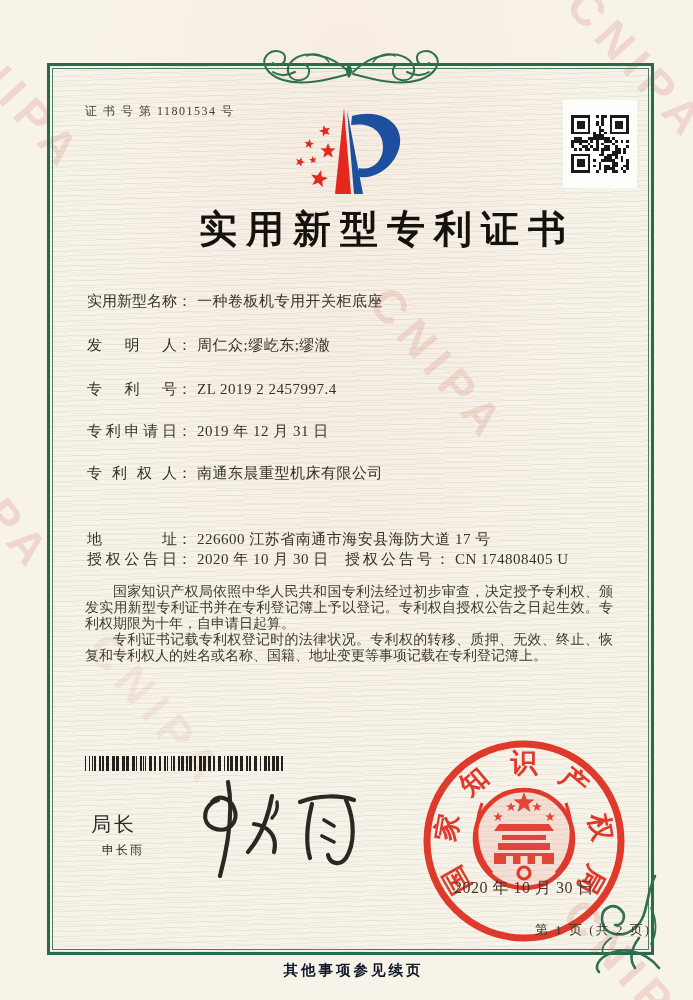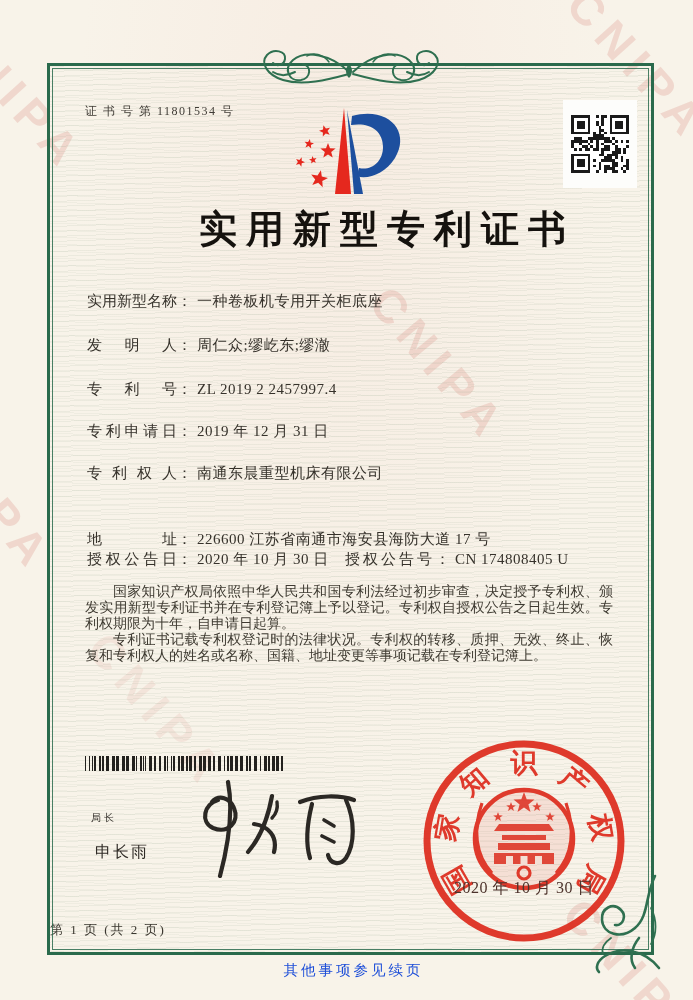--- a/index.html
+++ b/index.html
@@ -48,28 +48,28 @@
        -moz-text-align-last:justify;vertical-align:top;}
   .colon{display:inline-block;}
   .val{display:inline-block;margin-left:5px;letter-spacing:.5px;}
   .grp2{position:absolute;left:258px;top:0;}
   .grp2 .lbl2{letter-spacing:3px;}
   
   #paras{position:absolute;left:35px;top:518px;width:528px;color:#3e3a31;}
   #paras p{margin:0;text-indent:2em;text-align:justify;font-size:14px;line-height:16px;}
   
   #barcode{position:absolute;left:35px;top:690px;}
-  #signerTitle{position:absolute;left:41px;top:745px;font-size:10px;letter-spacing:3px;color:#2f2b26;}
-  #signerName{position:absolute;left:45px;top:776px;font-size:16px;letter-spacing:2px;color:#2f2b26;}
+  #signerTitle{position:absolute;left:41px;top:745px;font-size:20px;letter-spacing:3px;color:#2f2b26;}
+  #signerName{position:absolute;left:52px;top:776px;font-size:12px;letter-spacing:2px;color:#2f2b26;}
   #signature{position:absolute;left:138px;top:712px;}
   #seal{position:absolute;left:368px;top:669px;}
-  #pageNo{position:absolute;left:0;top:855px;width:100%;text-align:left;
+  #pageNo{position:absolute;left:0;top:855px;width:100%;text-align:right;
           font-size:13px;letter-spacing:2px;color:#3a372f;}
   #note{position:absolute;left:0;top:961px;width:100%;text-align:center;
-        font-size:14.5px;letter-spacing:3px;color:#1d4ed8;padding-left:14px;box-sizing:border-box;}
+        font-size:14.5px;letter-spacing:3px;color:#0f172a;padding-left:14px;box-sizing:border-box;font-weight:bold;}
 </style>
 </head>
 <body>
 
 <div id="page">
 
   <span class="wm" style="left:-28px;top:8px;transform:rotate(48deg);">CNIPA</span>
   <span class="wm" style="left:596px;top:-22px;transform:rotate(48deg);">CNIPA</span>
   <span class="wm" style="left:400px;top:276px;transform:rotate(50deg);">CNIPA</span>
   <span class="wm" style="left:-54px;top:406px;transform:rotate(50deg);">CNIPA</span>

